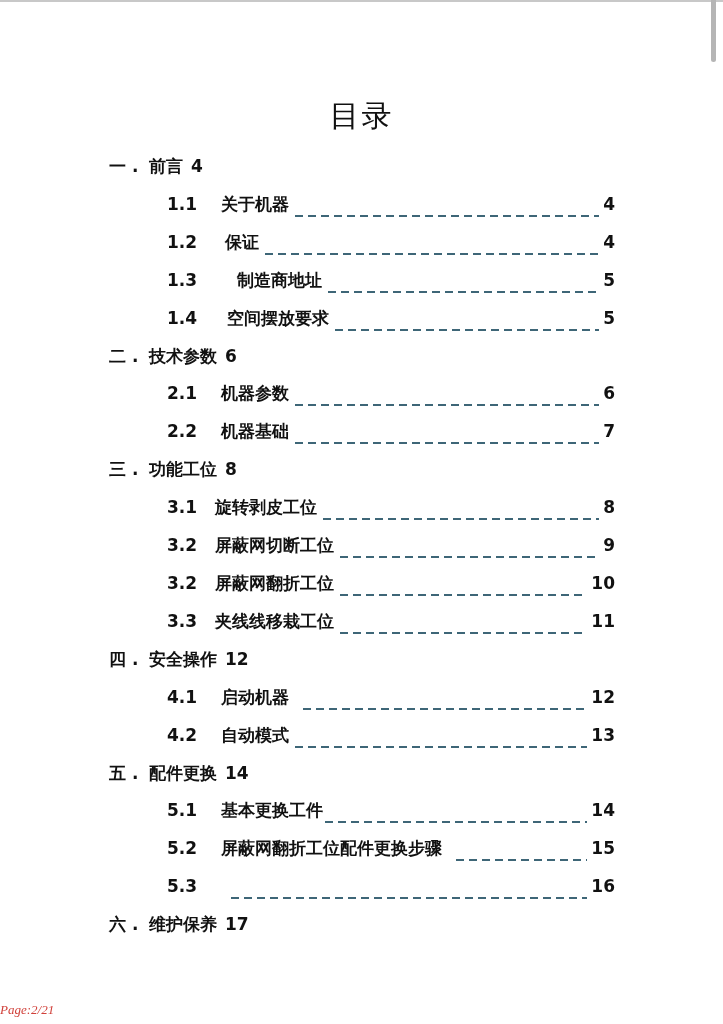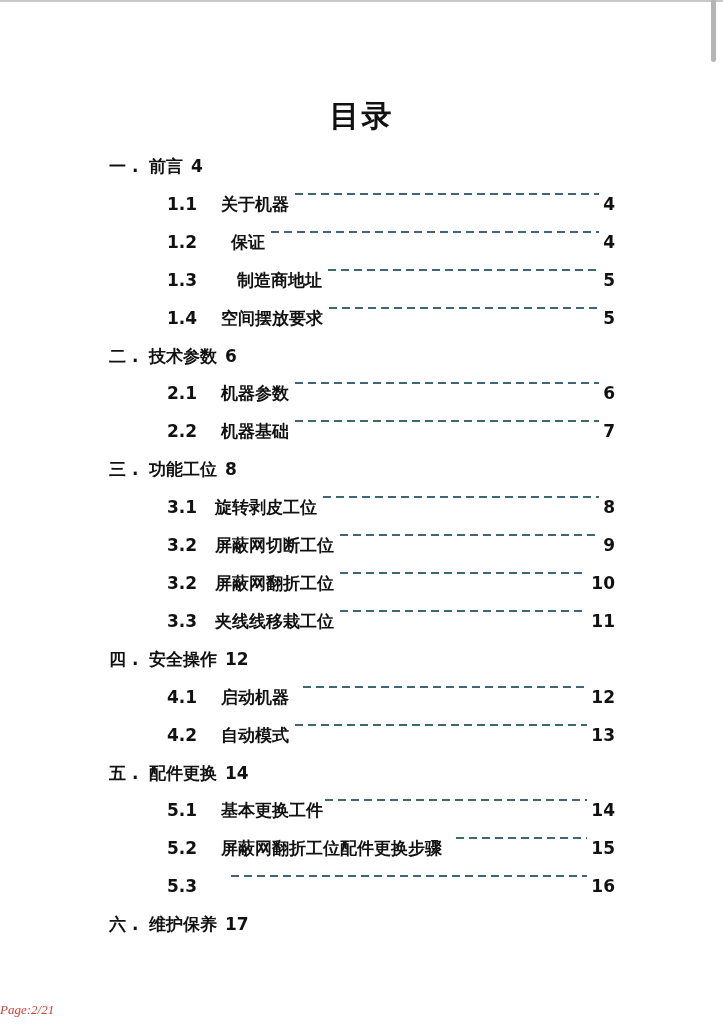--- a/index.html
+++ b/index.html
@@ -6,27 +6,27 @@
     body {
       width: 723px; height: 1024px; position: relative; overflow: hidden;
       background: #ffffff;
       font-family: "DejaVu Sans", "Liberation Sans", sans-serif;
       color: #111;
     }
     .top-border { position: absolute; left: 0; top: 0; width: 723px; height: 2px; background: #c8c8c8; }
     .scrollbar { position: absolute; left: 711px; top: 0; width: 5px; height: 62px; background: #b5b5b5; border-radius: 0 0 3px 3px; }
     .title {
       position: absolute; left: 0; width: 723px; top: 96px; text-align: center;
-      font-size: 30px; font-weight: bold; letter-spacing: 2px;
+      font-size: 30px; font-weight: normal; letter-spacing: 2px;
     }
     .row { position: absolute; height: 26px; line-height: 26px; font-size: 17px; font-weight: bold; white-space: nowrap; }
     .chapter { left: 109px; }
     .chapter .num { display: inline-block; width: 40px; }
     .chapter .pg { margin-left: 8px; }
-    .sub { left: 167px; width: 448px; display: flex; align-items: flex-start; }
+    .sub { left: 167px; width: 448px; display: flex; align-items: flex-end; }
     .sub .num { display: inline-block; width: 54px; flex: none; }
     .sub .label { flex: none; }
     .leader {
       flex: 1 1 auto; height: 2px; margin: 2px 4px 0 6px;
       background-image: repeating-linear-gradient(to right, #3e6677 0 8px, transparent 8px 13px);
     }
     .sub .pg { flex: none; text-align: right; }
     .footer {
       position: absolute; left: 0; width: 723px; top: 1002px; text-align: left;
       font-family: "Liberation Serif", "DejaVu Serif", serif; font-style: italic;
@@ -45,33 +45,33 @@
   <span class="num">一 .</span><span>前言</span><span class="pg">4</span>
 </div>
 <div class="row sub" style="top:191px">
   <span class="num">1.1</span>
     <span class="label">关于机器</span>
     <span class="leader"></span>
     <span class="pg">4</span>
 </div>
 <div class="row sub" style="top:229px">
   <span class="num">1.2</span>
-    <span class="label" style="margin-left:10px">保证</span>
+    <span class="label" style="margin-left:4px">保证</span>
     <span class="leader"></span>
     <span class="pg">4</span>
 </div>
 <div class="row sub" style="top:267px">
   <span class="num">1.3</span>
     <span class="label" style="margin-left:16px">制造商地址</span>
     <span class="leader"></span>
     <span class="pg">5</span>
 </div>
 <div class="row sub" style="top:305px">
   <span class="num">1.4</span>
-    <span class="label" style="margin-left:0">空间摆放要求</span>
+    <span class="label" style="margin-left:6px">空间摆放要求</span>
     <span class="leader"></span>
     <span class="pg">5</span>
 </div>
 
 <div class="row chapter" style="top:343px">
   <span class="num">二 .</span><span>技术参数</span><span class="pg">6</span>
 </div>
 <div class="row sub" style="top:380px">
   <span class="num">2.1</span>
     <span class="label">机器参数</span>

